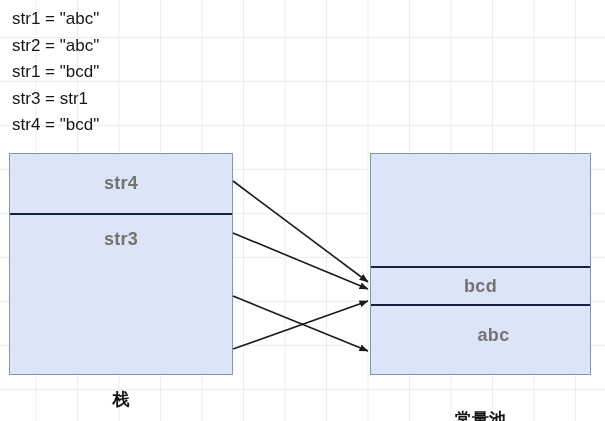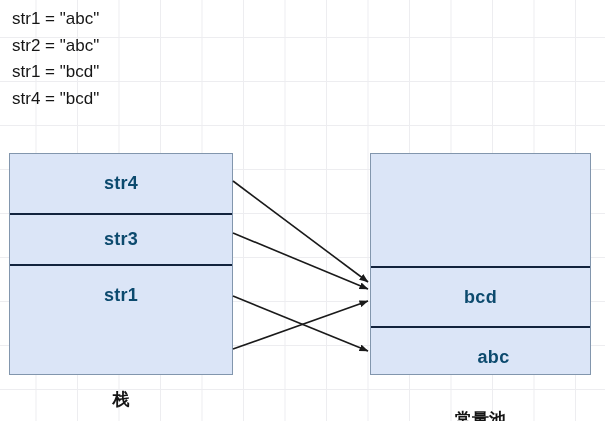--- a/index.html
+++ b/index.html
@@ -63,33 +63,33 @@
     justify-content: center;
     width: 100%;
   }
   .mem-cell + .mem-cell {
     border-top: 2px solid #12233d;
   }
   .cell-label {
     font-family: "Liberation Sans", sans-serif;
     font-size: 18px;
     font-weight: bold;
-    color: #0c4a6e;
+    color: #737373;
     letter-spacing: 0.3px;
   }
 
   
   #stack-cell-str4 { height: 59px; }
   #stack-cell-str3 { height: 51px; }
   #stack-cell-str2 { height: 52px; }
   #stack-cell-str1 { height: 60px; }
 
   
   #pool-cell-empty { height: 112px; }
-  #pool-cell-bcd   { height: 60px; }
+  #pool-cell-bcd   { height: 38px; }
   #pool-cell-abc   { height: 60px; padding-left: 26px; }
 
   
   #arrow-layer {
     position: absolute;
     left: 0;
     top: 0;
     width: 605px;
     height: 421px;
     pointer-events: none;
@@ -109,32 +109,30 @@
 </style>
 </head>
 <body>
 
 <div id="canvas">
 
   <div id="code-listing">
     <div class="code-line">str1 = "abc"</div>
     <div class="code-line">str2 = "abc"</div>
     <div class="code-line">str1 = "bcd"</div>
+    <div class="code-line">str3 = str1</div>
     <div class="code-line">str4 = "bcd"</div>
   </div>
 
   <div class="mem-box" id="stack-box">
     <div class="mem-cell" id="stack-cell-str4">
       <span class="cell-label">str4</span>
     </div>
     <div class="mem-cell" id="stack-cell-str3">
       <span class="cell-label">str3</span>
-    </div>
-    <div class="mem-cell" id="stack-cell-str1">
-      <span class="cell-label">str1</span>
     </div>
   </div>
 
   <div class="mem-box" id="pool-box">
     <div class="mem-cell" id="pool-cell-empty">
       <span class="cell-label"></span>
     </div>
     <div class="mem-cell" id="pool-cell-bcd">
       <span class="cell-label">bcd</span>
     </div>

